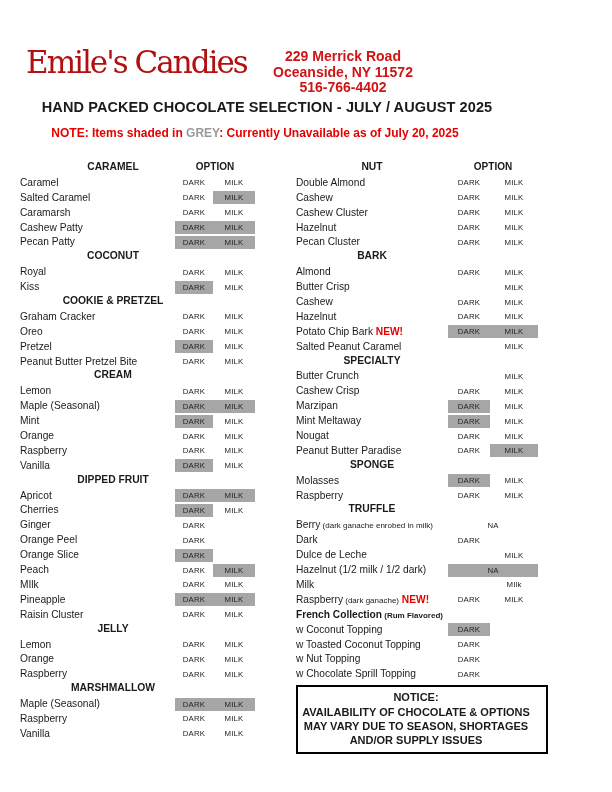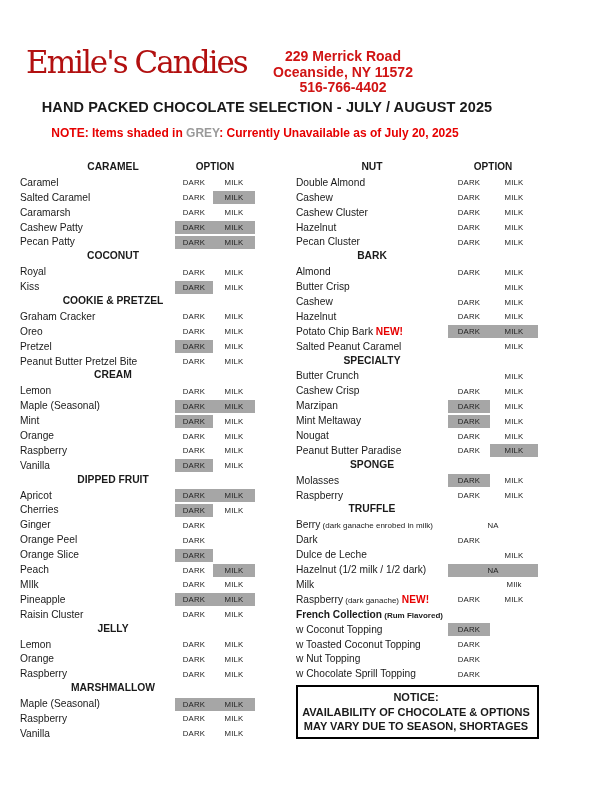--- a/index.html
+++ b/index.html
@@ -87,21 +87,21 @@
   .col-right .cell-dark{left:152px;width:42px;}
   .col-right .cell-milk{left:194px;width:48px;}
   .col-right .cell-span{left:152px;width:90px;}
   .cell.shaded{background:#a6a6a6;}
   
   .notice-box{
     margin-top:3px;
     margin-left:0px;
     width:232px;
     border:2.5px solid #000;
-    padding:3px 5px 4px 2px;
+    padding:3px 14px 4px 2px;
     text-align:center;
     font-weight:bold;
     font-size:11px;
     line-height:14.4px;
   }
 </style>
 </head>
 <body>
 
 <div class="page">
@@ -451,16 +451,17 @@
         <span class="cell cell-dark">DARK</span>
       </div>
       <div class="row">
         <span class="item-name">w Chocolate Sprill Topping</span>
         <span class="cell cell-dark">DARK</span>
       </div>
       <div class="notice-box" id="notice-box">
     <div>NOTICE:</div>
     <div>AVAILABILITY OF CHOCOLATE &amp; OPTIONS</div>
     <div>MAY VARY DUE TO SEASON, SHORTAGES</div>
+    <div>AND/OR SUPPLY ISSUES</div>
   </div>
     </div>
 
 </div>
 
 </body></html>

